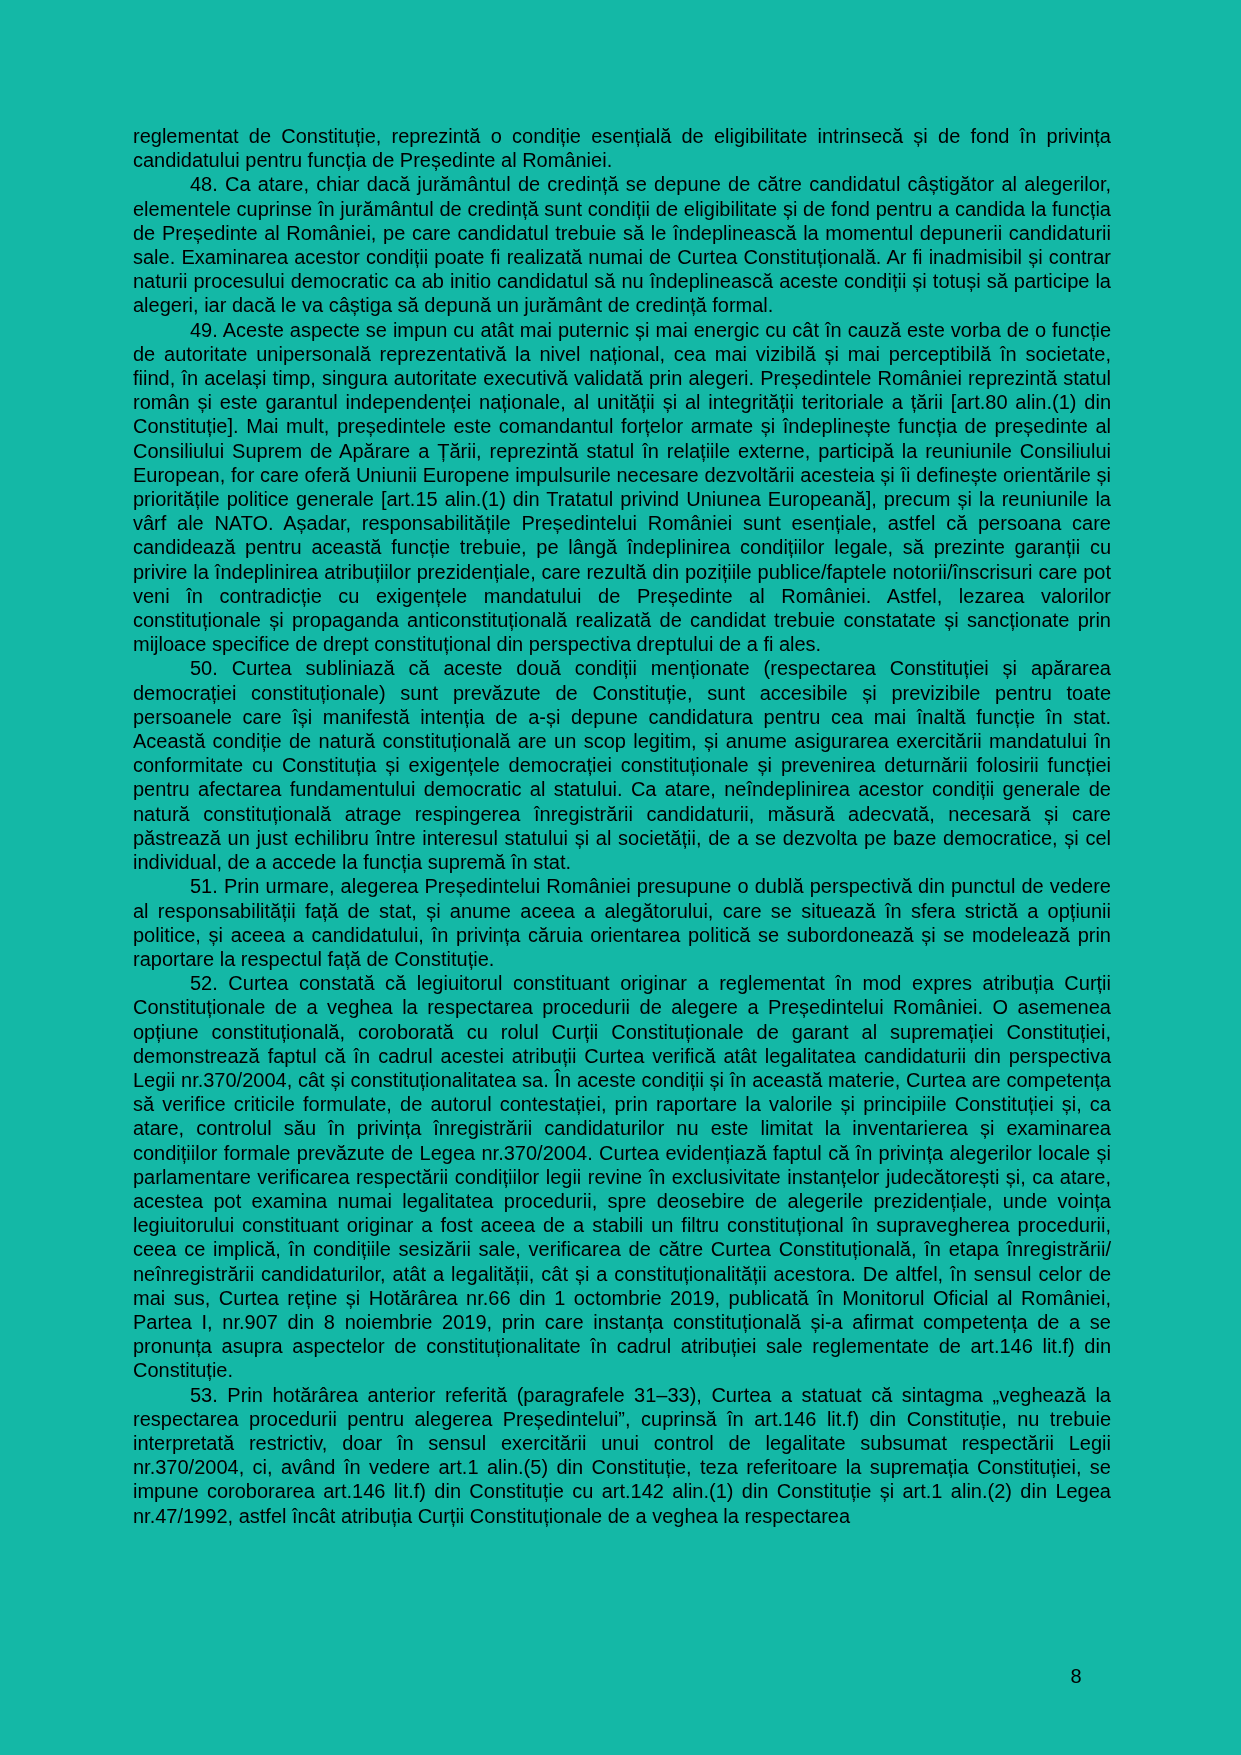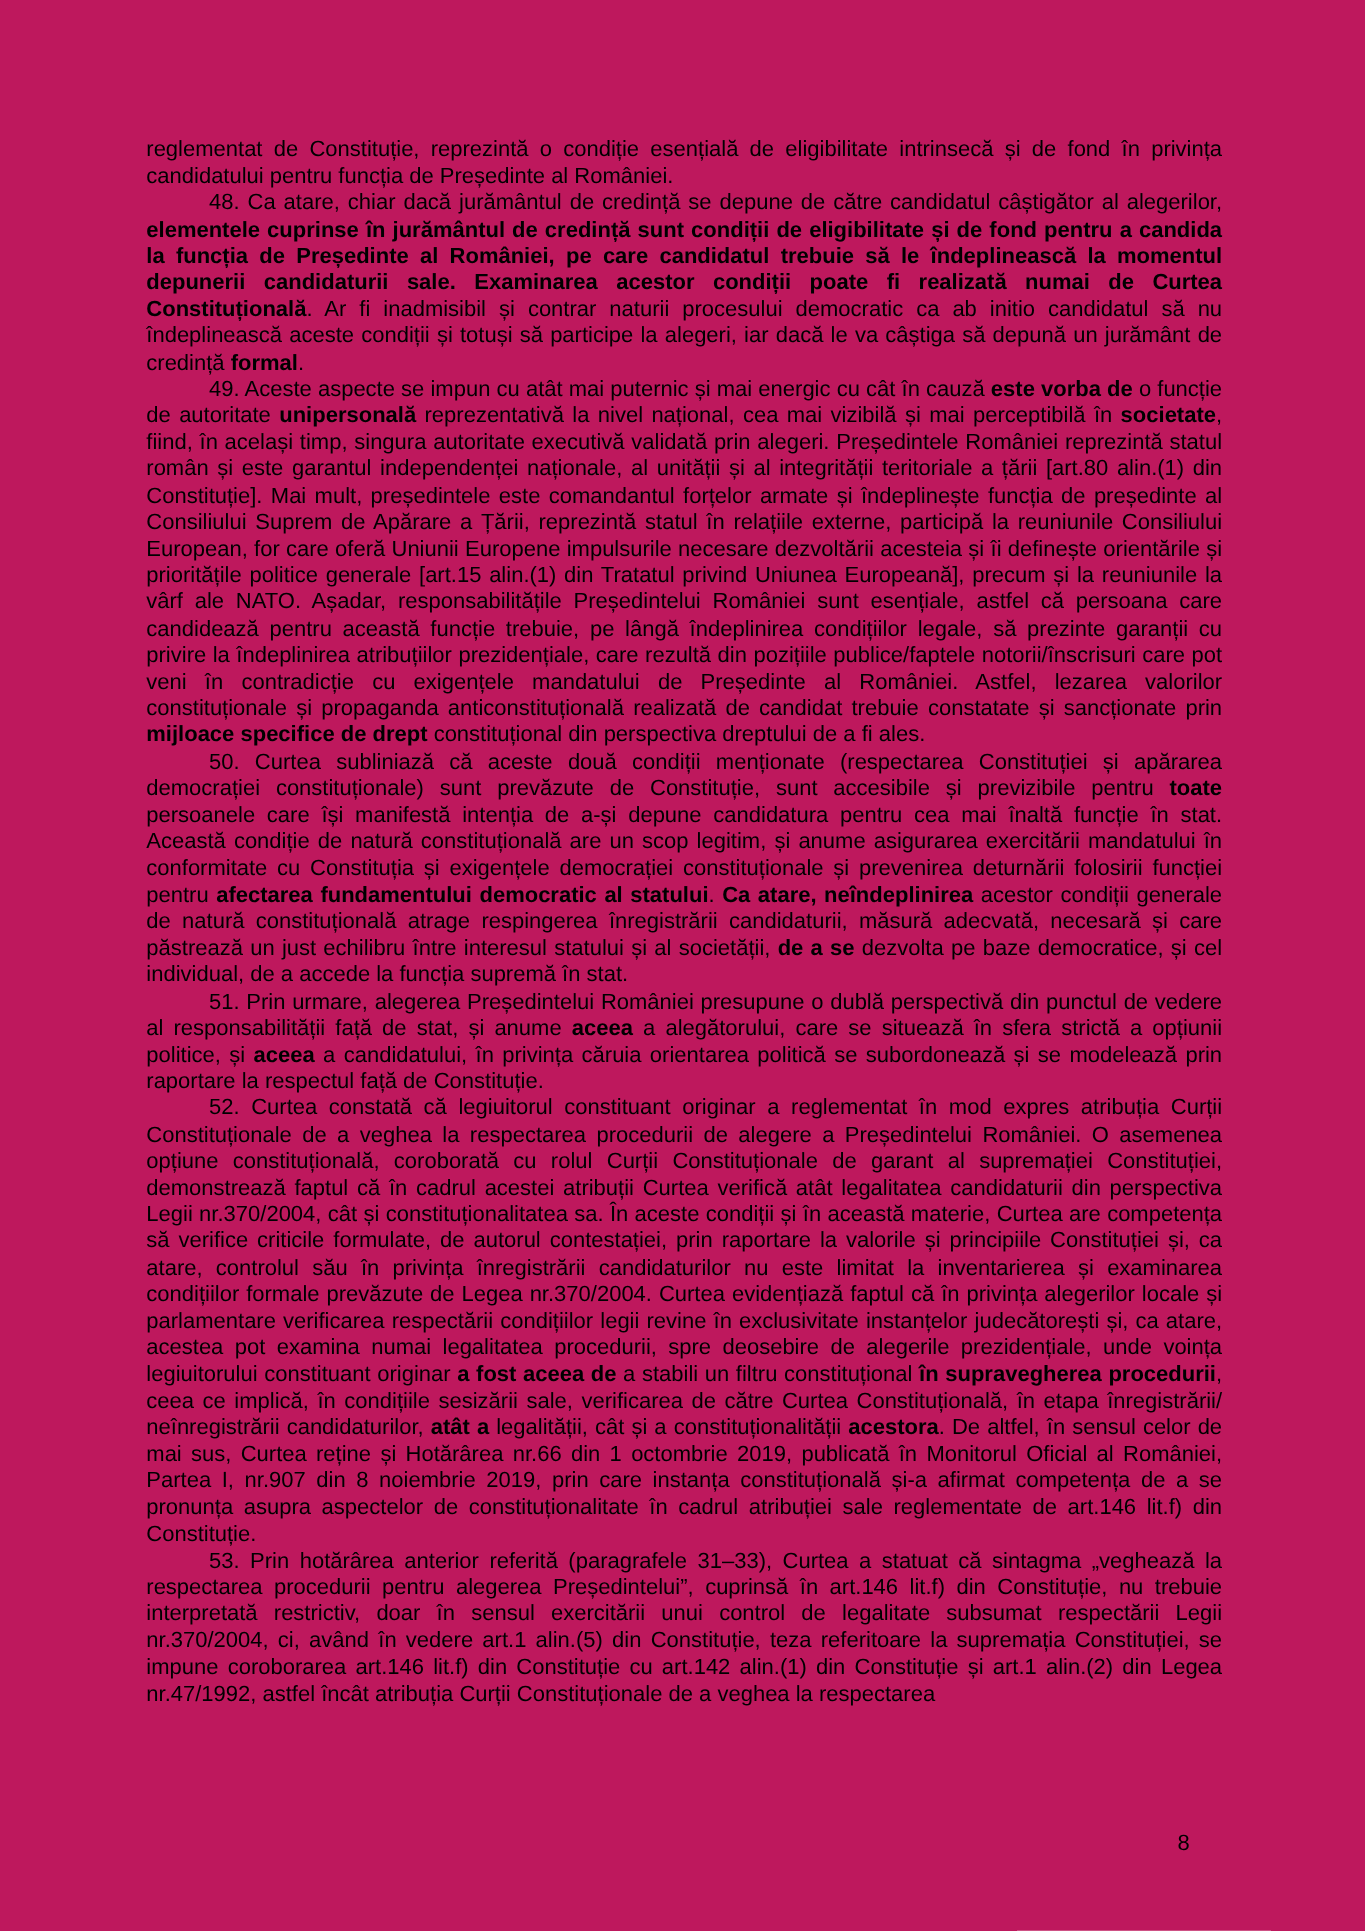--- a/index.html
+++ b/index.html
@@ -8,42 +8,42 @@
     height: 1755px;
     background: #ffffff;
     position: relative;
     font-family: "Liberation Sans", sans-serif;
     color: #000000;
     overflow: hidden;
   }
   .page {
     position: absolute;
     inset: 0;
-    background: #be185d;
+    background: #14b8a6;
   }
   .text-block {
     position: absolute;
     left: 133px;
     top: 124px;
     width: 978px;
   }
   p.para {
     margin: 0;
     padding: 0;
     font-size: 20px;
     line-height: 24.2px;
     text-align: justify;
     text-align-last: left;
     hyphens: none;
     -webkit-hyphens: none;
     word-break: normal;
   }
   p.para.indent { text-indent: 57px; }
   .run-regular { font-weight: normal; font-style: normal; }
-  .run-bold    { font-weight: bold;   font-style: normal; }
+  .run-bold    { font-weight: normal;   font-style: normal; }
   .run-italic  { font-weight: normal; }
   .page-number {
     position: absolute;
     left: 1056px;
     top: 1664px;
     width: 40px;
     font-size: 20px;
     line-height: 24.2px;
     text-align: center;
   }

